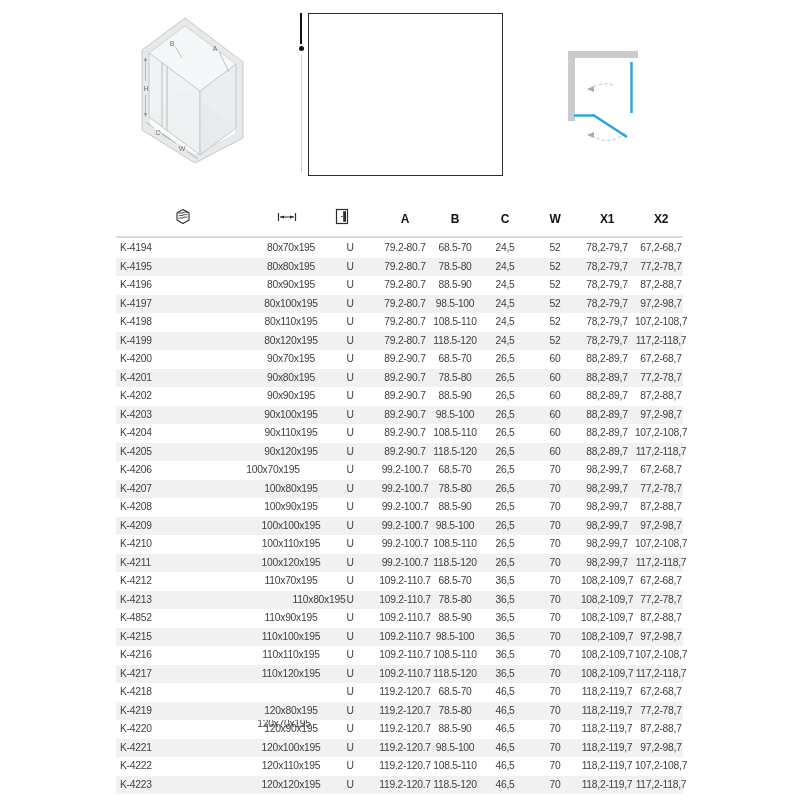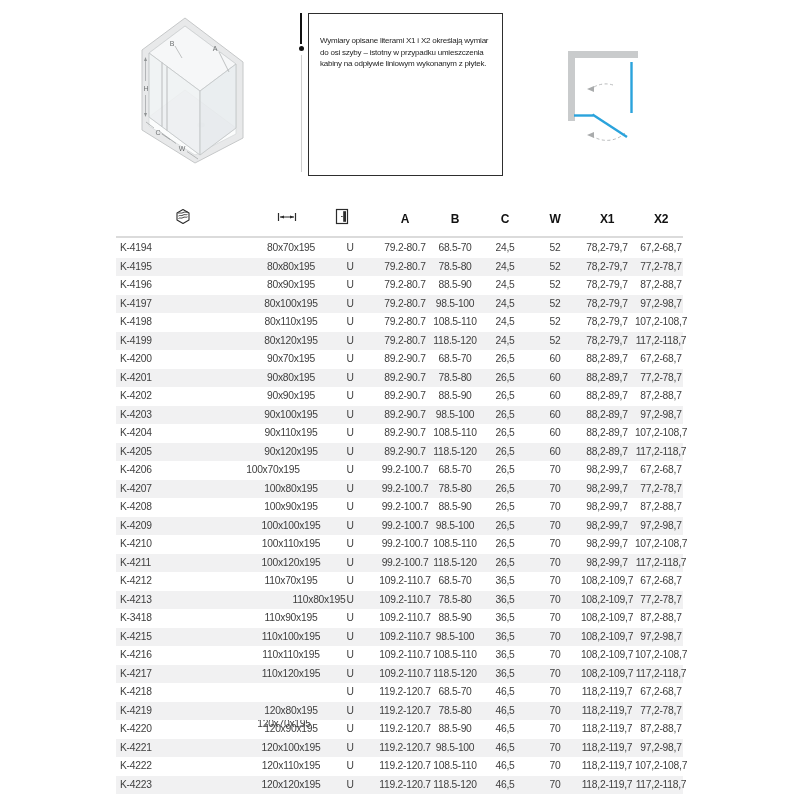--- a/index.html
+++ b/index.html
@@ -82,23 +82,20 @@
     <text id="iso-h" x="21" y="86" font-size="7" fill="#6e7172" text-anchor="middle">H</text>
     <text id="iso-c" x="33" y="130" font-size="7" fill="#6e7172" text-anchor="middle">C</text>
     <text id="iso-w" x="57" y="146" font-size="7" fill="#6e7172" text-anchor="middle">W</text>
   </svg>
 
   <div class="marker-line-top"></div>
   <div class="marker-dot"></div>
   <div class="marker-line-bottom"></div>
 
   <div class="info-box">
-    <p>Wymiary opisane literami X1 i X2 określają wymiar
-do osi szyby – istotny w przypadku umieszczenia
-kabiny na odpływie liniowym wykonanym z płytek.</p>
   </div>
 
   <svg class="plan-diagram" width="80" height="125" viewBox="0 0 80 125">
     <rect x="3" y="6" width="70" height="7" fill="#c9cbcc"></rect>
     <rect x="3" y="6" width="7" height="70" fill="#c9cbcc"></rect>
 
     <path d="M 48 40 A 24 24 0 0 0 26 44" fill="none" stroke="#b9bbbc" stroke-width="1" stroke-dasharray="3,2.5"></path>
     <polygon points="22,44 29,41 29,47" fill="#a9abac"></polygon>
     <path d="M 60 88 A 26 26 0 0 1 26 90" fill="none" stroke="#b9bbbc" stroke-width="1" stroke-dasharray="3,2.5"></path>
     <polygon points="22,90 29,87 29,93" fill="#a9abac"></polygon>
@@ -352,21 +349,21 @@
         <span class="t-cell center" style="left: 175px; margin-left: 28px;">110x80x195</span>
         <span class="t-cell center" style="left: 234px;">U</span>
         <span class="t-cell center" style="left: 289px;">109.2-110.7</span>
         <span class="t-cell center" style="left: 339px;">78.5-80</span>
         <span class="t-cell center" style="left: 389px;">36,5</span>
         <span class="t-cell center" style="left: 439px;">70</span>
         <span class="t-cell center" style="left: 491px;">108,2-109,7</span>
         <span class="t-cell center" style="left: 545px;">77,2-78,7</span>
       </div>
       <div class="t-row">
-        <span class="t-cell" style="left: 4px;">K-3418</span>
+        <span class="t-cell" style="left: 4px;">K-4852</span>
         <span class="t-cell center" style="left: 175px;">110x90x195</span>
         <span class="t-cell center" style="left: 234px;">U</span>
         <span class="t-cell center" style="left: 289px;">109.2-110.7</span>
         <span class="t-cell center" style="left: 339px;">88.5-90</span>
         <span class="t-cell center" style="left: 389px;">36,5</span>
         <span class="t-cell center" style="left: 439px;">70</span>
         <span class="t-cell center" style="left: 491px;">108,2-109,7</span>
         <span class="t-cell center" style="left: 545px;">87,2-88,7</span>
       </div>
       <div class="t-row alt">

